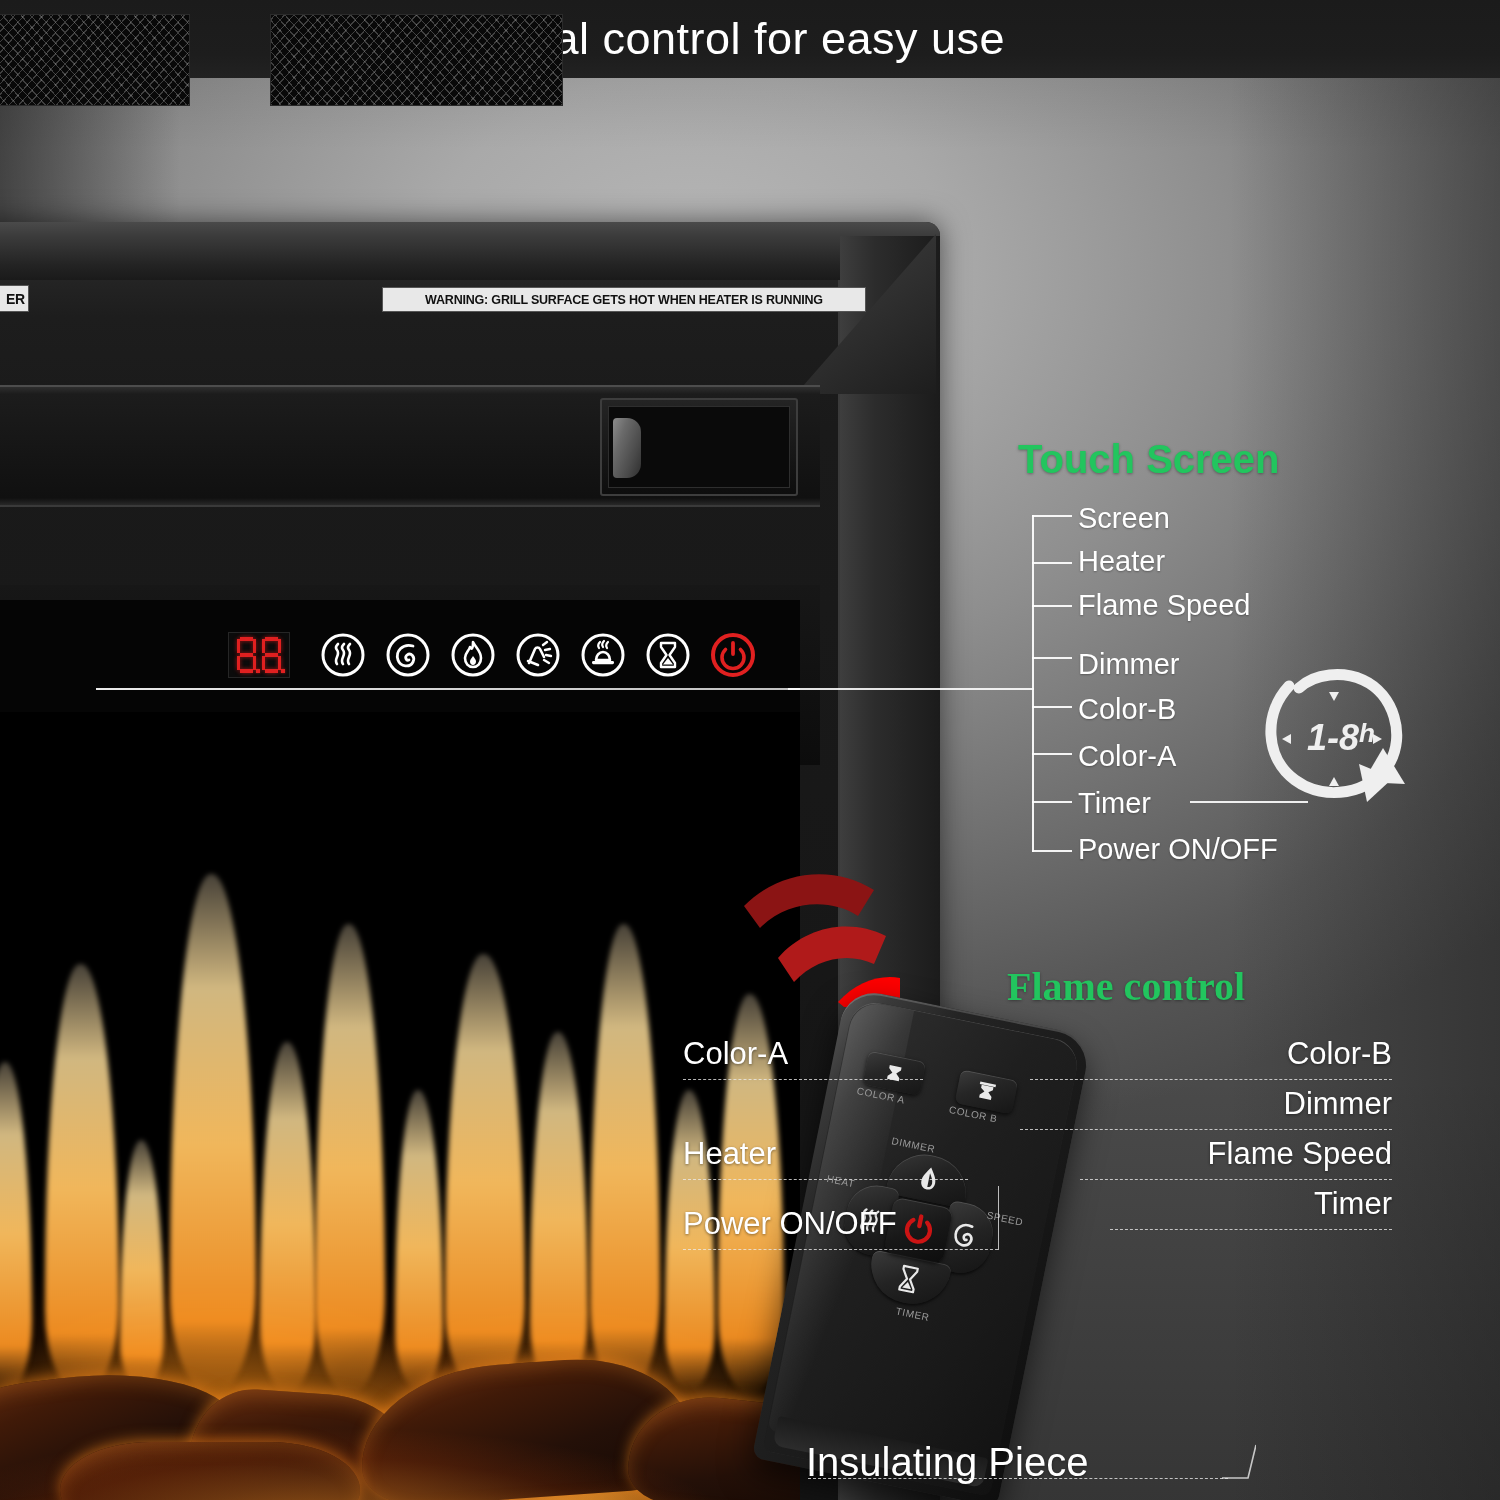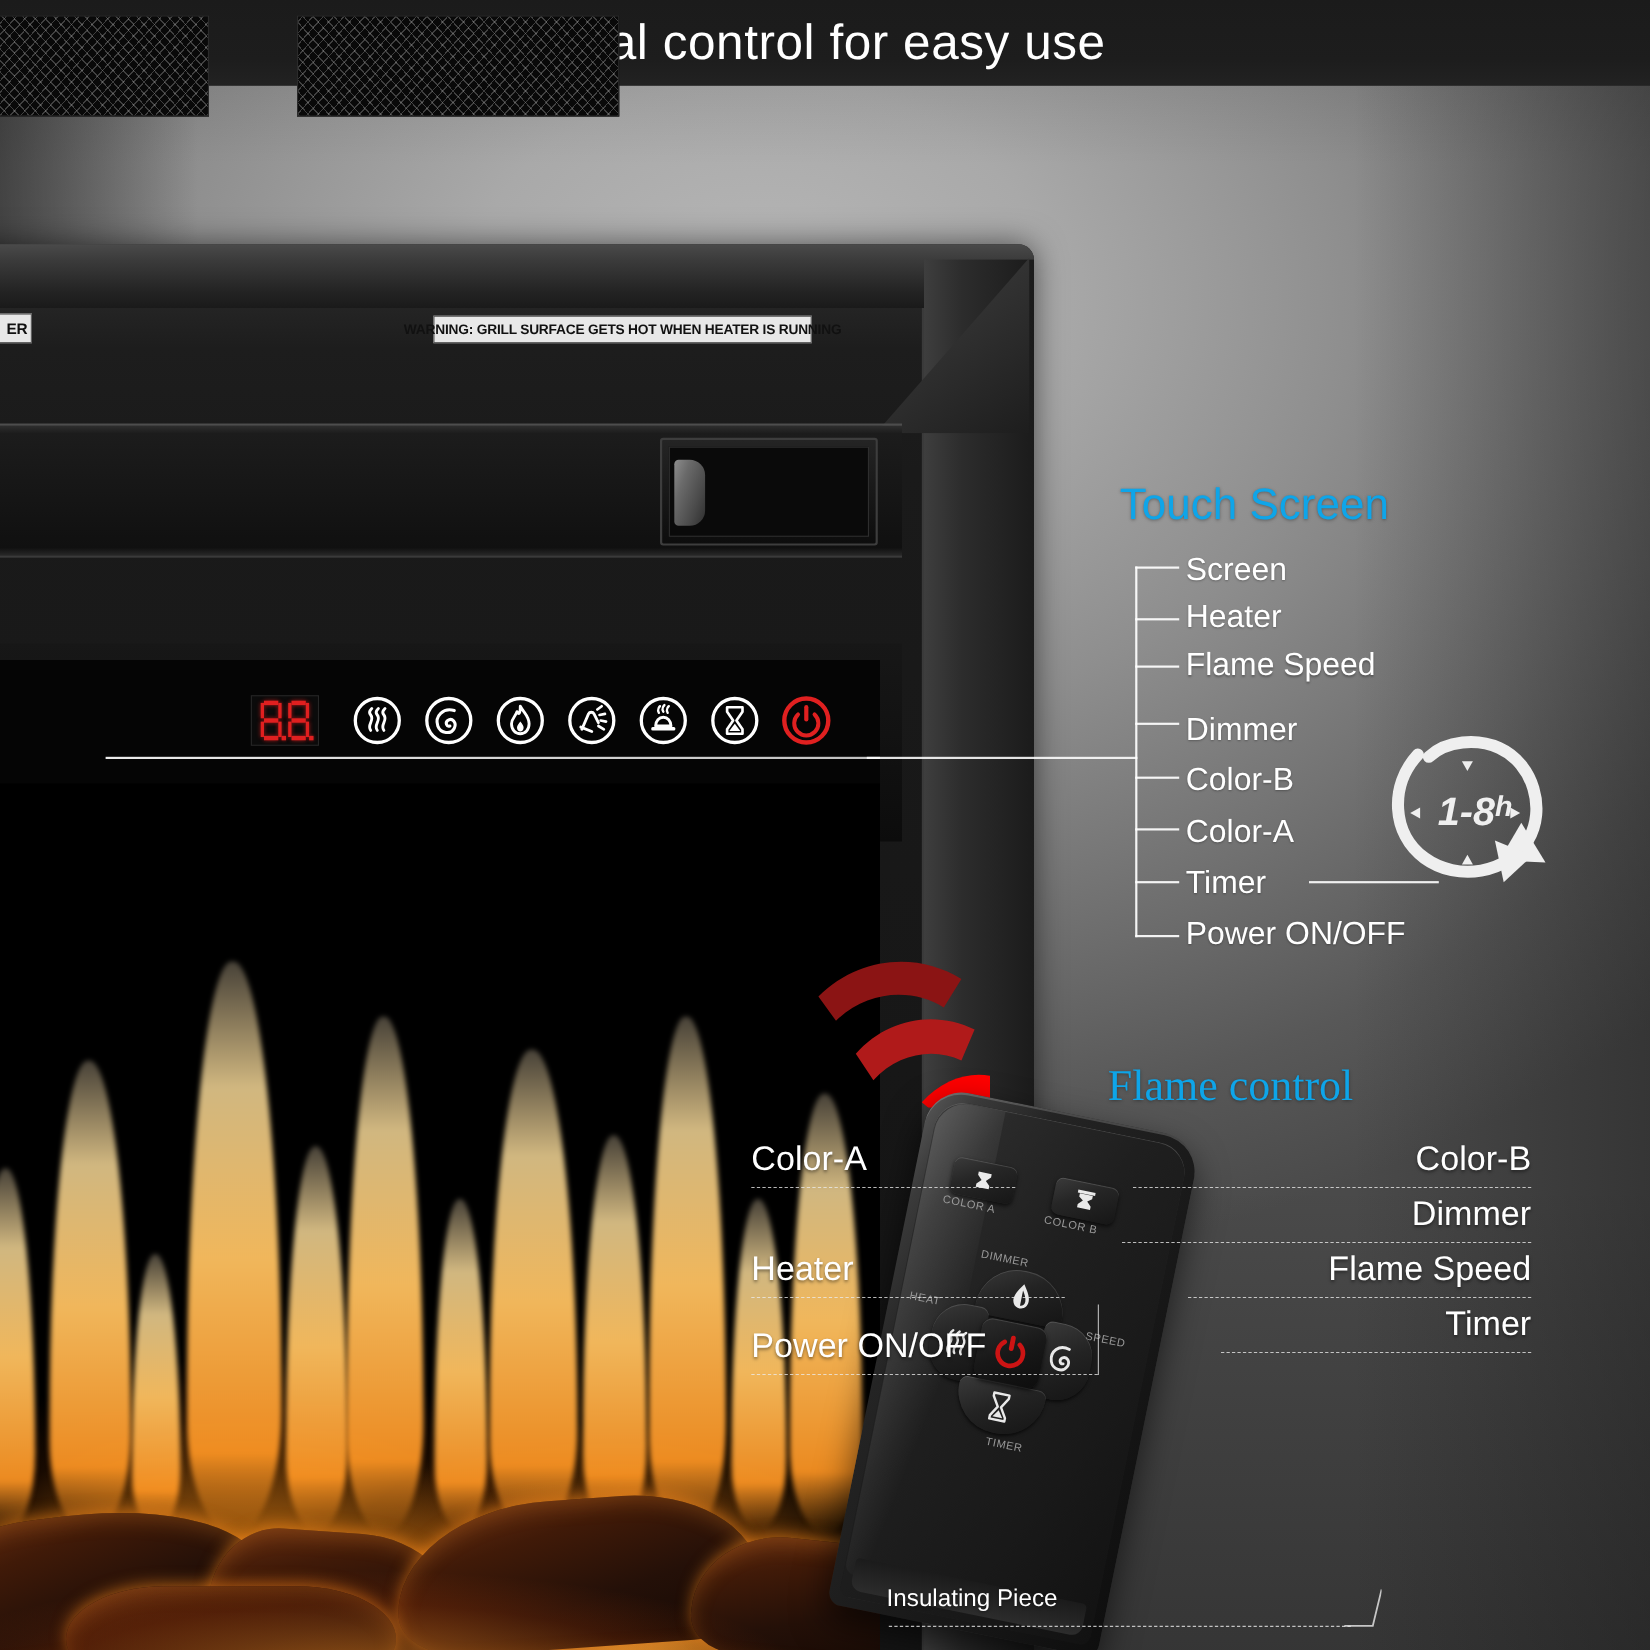--- a/index.html
+++ b/index.html
@@ -80,21 +80,21 @@
     background: #e8e8e8;
     color: #111;
     font-size: 12.5px;
     font-weight: 700;
     letter-spacing: -0.2px;
     display: flex; align-items: center; justify-content: center;
     white-space: nowrap;
     border: 1px solid #555;
     font-family: "Liberation Sans", sans-serif;
   }
-  .warn-main { left: 394px; top: 287px; width: 344px; height: 25px; }
+  .warn-main { left: 382px; top: 287px; width: 484px; height: 25px; }
   .warn-left { left: -16px; top: 285px; width: 45px; height: 27px; justify-content: flex-end; padding-right: 3px; font-size: 14px; }
 
   
   .grill-frame {
     position: absolute; left: -60px; top: 385px; width: 880px; height: 122px;
     background: linear-gradient(to bottom, #2e2e2e 0%, #1c1c1c 6%, #161616 50%, #101010 94%, #282828 100%);
     border-top: 2px solid #4d4d4d;
     border-bottom: 2px solid #3a3a3a;
   }
   .mesh {
@@ -202,22 +202,22 @@
   }
   .ember-glow {
     position: absolute; left: 0; bottom: 0; width: 860px; height: 150px;
     background: radial-gradient(ellipse 500px 120px at 45% 108%, rgba(255,150,40,.55), rgba(200,70,10,.18) 55%, transparent 80%);
     pointer-events: none;
   }
 
   
   .cal-heading {
     position: absolute;
-    color: #0ea5e9;
-    font-weight: 400;
+    color: #22c55e;
+    font-weight: 700;
     font-family: "Liberation Sans", sans-serif;
     text-shadow: 0 1px 3px rgba(0,0,0,.35);
   }
   .touch-heading { left: 1018px; top: 437px; font-size: 40px; }
 
   .ts-bracket {
     position: absolute; left: 1032px; top: 515px;
     width: 2px; height: 337px;
     background: rgba(255,255,255,.92);
   }
@@ -327,21 +327,21 @@
   .rl-right { text-align: right; }
   .dash-line {
     position: absolute; height: 0;
     border-top: 1.5px dashed rgba(235,235,235,.78);
   }
   .solid-line {
     position: absolute; height: 0;
     border-top: 1.5px solid rgba(235,235,235,.78);
   }
 
-  .insul-label { left: 806px; top: 1440px; font-size: 22px; }
+  .insul-label { left: 806px; top: 1440px; font-size: 40px; }
   .insul-dash { left: 808px; top: 1478px; width: 420px; }
   .insul-hook {
     position: absolute; left: 1222px; top: 1443px; width: 34px; height: 36px;
   }
 </style>
 </head>
 <body>
 
 <div id="stage">
 

